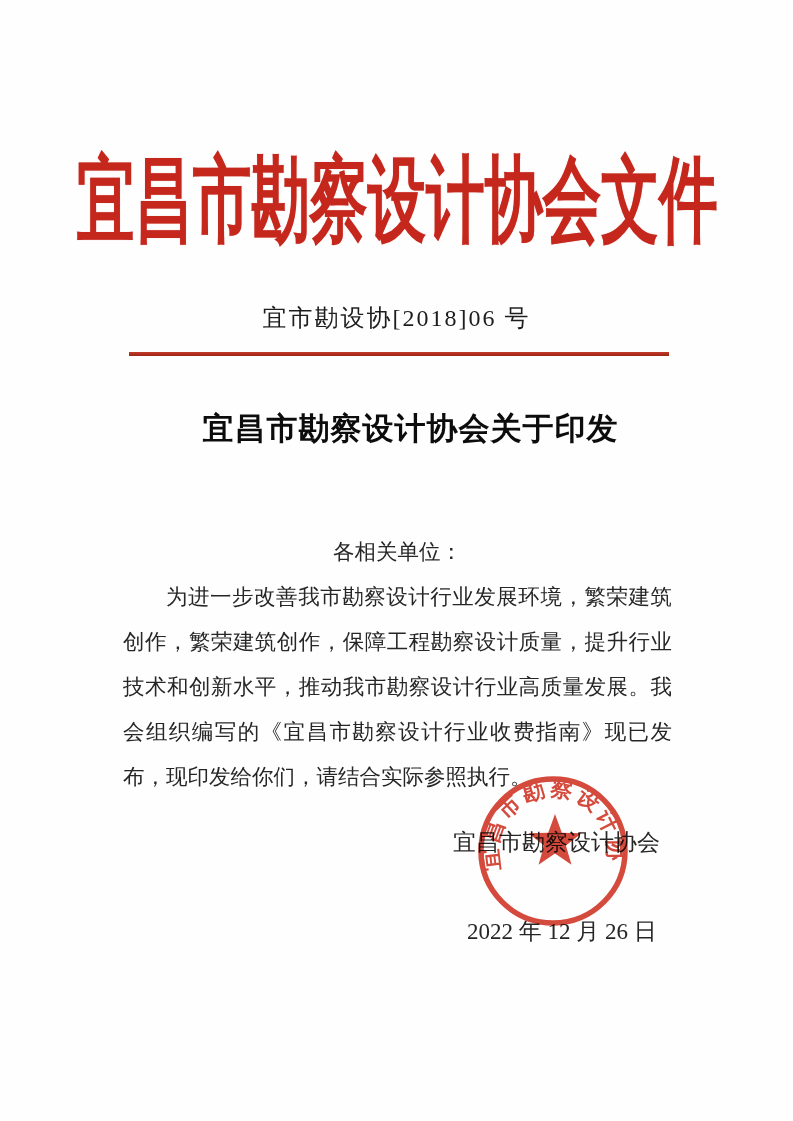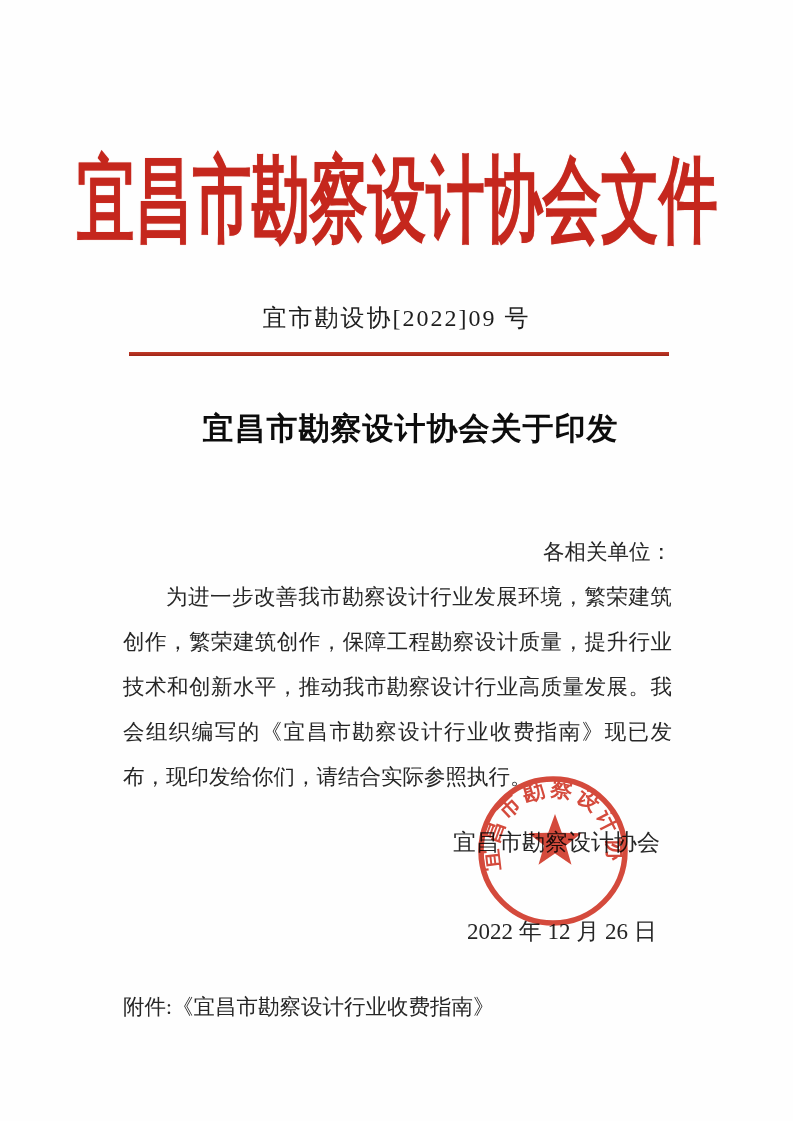--- a/index.html
+++ b/index.html
@@ -42,21 +42,21 @@
     text-align:center;font-weight:bold;color:#0c0c0c;
     font-size:31px;line-height:45px;
   }
   .notice-title .line1{position:relative;left:14px;letter-spacing:1px;}
   .notice-title .line2{letter-spacing:0;}
   
   .body-block{
     position:absolute;top:530px;left:123px;width:549px;
     font-size:21.5px;line-height:45px;color:#262626;
   }
-  .salutation{text-align:right;}
+  .salutation{text-align:center;}
   .paragraph{
     text-indent:2em;
     text-align:justify;
   }
   
   .sign-org{
     position:absolute;top:828px;left:453px;
     font-size:23px;line-height:30px;white-space:nowrap;
   }
   .sign-date{
@@ -83,37 +83,36 @@
 </style>
 </head>
 <body>
 
 <div class="page">
 
   <div class="header-title-wrap">
     <div class="header-title">宜昌市勘察设计协会文件</div>
   </div>
 
-  <div class="doc-number">宜市勘设协[2022]09 号</div>
+  <div class="doc-number">宜市勘设协[2018]06 号</div>
 
   <div class="red-rule"></div>
 
   <div class="notice-title">
     <div class="line1">宜昌市勘察设计协会关于印发</div>
   </div>
 
   <div class="body-block">
     <div class="salutation">各相关单位：</div>
     <div class="paragraph">为进一步改善我市勘察设计行业发展环境，繁荣建筑创作，繁荣建筑创作，保障工程勘察设计质量，提升行业技术和创新水平，推动我市勘察设计行业高质量发展。我会组织编写的《宜昌市勘察设计行业收费指南》现已发布，现印发给你们，请结合实际参照执行。</div>
   </div>
 
   <div class="sign-org">宜昌市勘察设计协会</div>
   <div class="sign-date">2022 年 12 月 26 日</div>
 
-  <div class="attachment">附件:《宜昌市勘察设计行业收费指南》</div>
 
   <div class="seal">
     <svg viewBox="0 0 158 158" xmlns="http://www.w3.org/2000/svg">
       <circle cx="79" cy="79" r="72" fill="none" stroke="#d23a2b" stroke-width="5.5"></circle>
       <polygon points="81,42 87.8,60.7 107.6,61.3 91.9,73.6 97.5,92.7 81,81.5 64.5,92.7 70.1,73.6 54.4,61.3 74.2,60.7" fill="#d23a2b"></polygon>
       <defs>
         <path id="sealArc" d="M 27.3 97.8 A 55 55 0 1 1 130.7 97.8" fill="none"></path>
       </defs>
       <text class="seal-ring-text">
         <textPath href="#sealArc" startOffset="0">宜昌市勘察设计协会</textPath>

